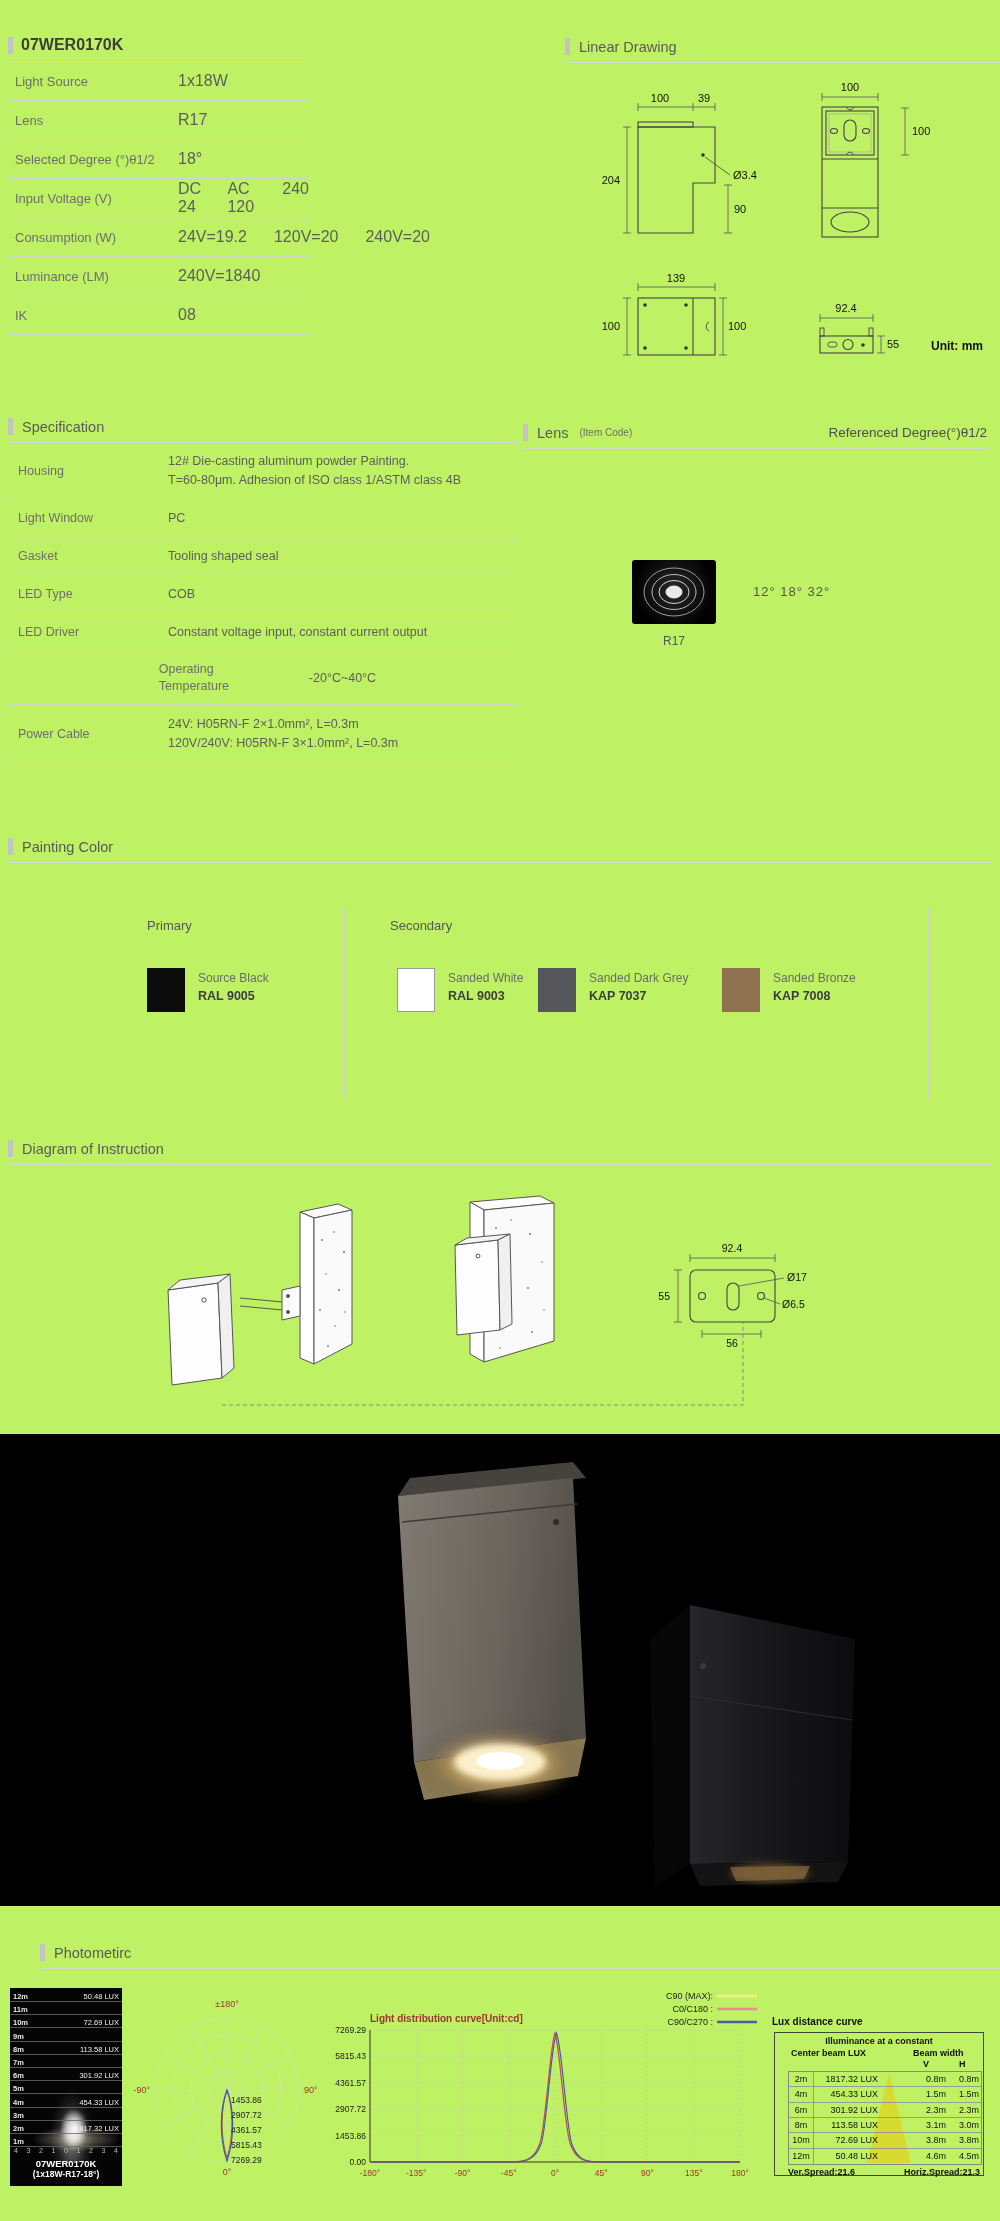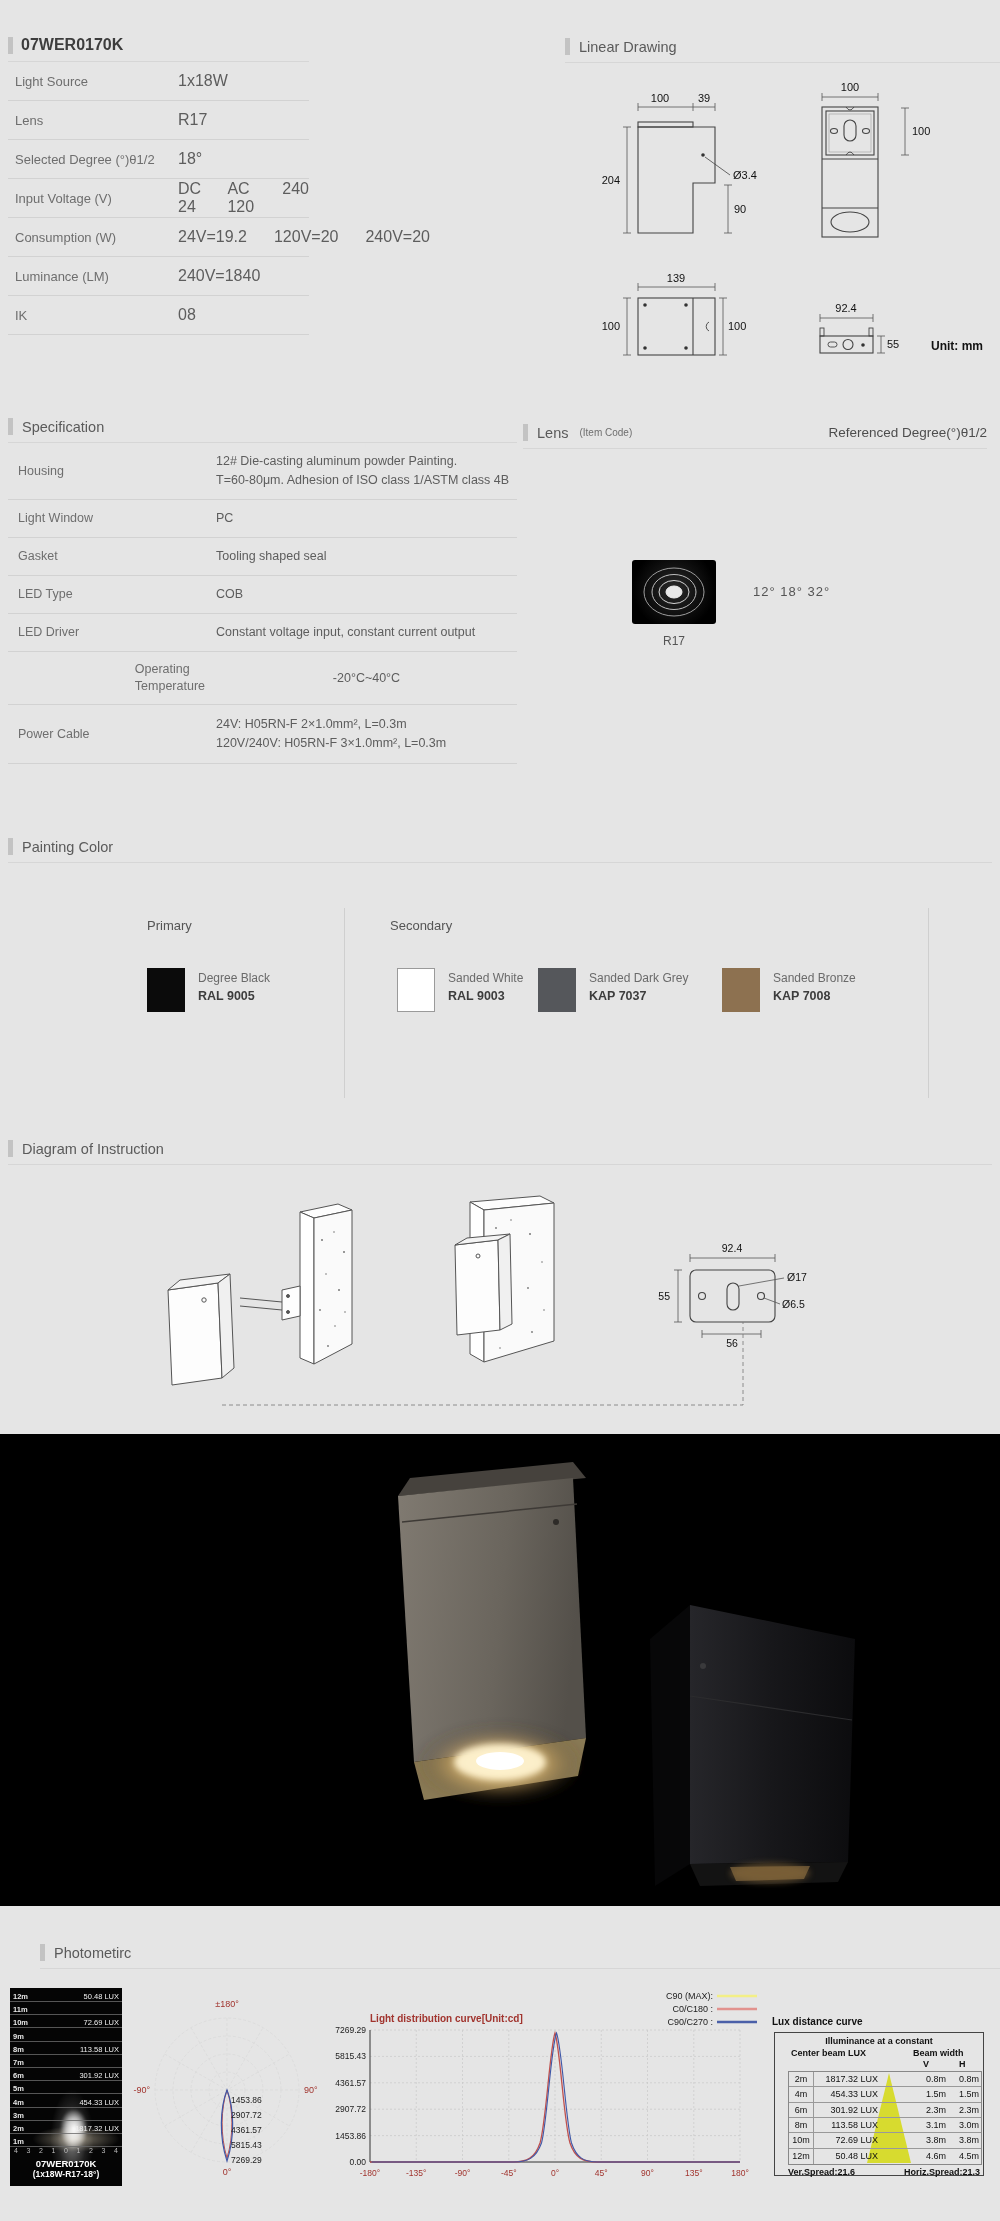--- a/index.html
+++ b/index.html
@@ -1,31 +1,31 @@
 <!DOCTYPE html>
 <html><head>
 <meta charset="utf-8">
 <style>
   html,body{margin:0;padding:0;background:#fff;}
-  .page{position:relative;width:1000px;height:2221px;background:#e5e5e5;overflow:hidden;
+  .page{position:relative;width:1000px;height:2221px;background:#bef264;overflow:hidden;
         font-family:"Liberation Sans",sans-serif;color:#5f5f5f;}
   .abs{position:absolute;}
   
   .sec-head{display:flex;align-items:center;gap:9px;border-bottom:1px solid #d6d6d6;padding-bottom:7px;}
   .sec-bar{width:5px;height:17px;background:#c3c3c3;flex:0 0 auto;}
   .sec-title{font-size:14.5px;color:#5a5a5a;white-space:nowrap;}
   .sec-title.bold{font-weight:bold;color:#3d3d3d;font-size:16px;}
   .sec-sub{font-size:10px;color:#6e6e6e;margin-left:2px;}
   .sec-right{margin-left:auto;font-size:13.5px;color:#4d4d4d;}
   
   .prow{display:flex;align-items:center;height:38px;border-bottom:1px solid #d2d2d2;}
   .plabel{width:163px;padding-left:7px;font-size:13px;color:#6e6e6e;flex:0 0 auto;}
   .pvals{display:flex;gap:18px;font-size:16px;color:#5d5d5d;}
   
-  .srow{display:flex;align-items:center;border-bottom:1px solid #d2d2d2;padding:6px 0;gap:48px;}
+  .srow{display:flex;align-items:center;border-bottom:1px solid #d2d2d2;padding:6px 0;}
   .slabel{width:150px;padding-left:10px;font-size:12.5px;color:#6e6e6e;flex:0 0 auto;line-height:1.35;}
   .svals{font-size:12.5px;color:#5d5d5d;line-height:1.5;}
   
   .grp-label{font-size:13px;color:#555;}
   .swatch-grp{display:flex;gap:13px;}
   .swatch{width:38px;height:44px;flex:0 0 auto;}
   .swatch.bordered{border:1px solid #9a9a9a;box-sizing:border-box;}
   .sw-name{font-size:12px;color:#6a6a6a;padding-top:3px;}
   .sw-code{font-size:12.5px;font-weight:bold;color:#3d3d3d;padding-top:4px;}
   .vdiv{width:1px;background:#cfcfcf;}
@@ -296,21 +296,21 @@
     <div class="sec-title">Painting Color</div>
   </div>
   <div class="abs grp-label" style="left:147px;top:918px;">Primary</div>
   <div class="abs grp-label" style="left:390px;top:918px;">Secondary</div>
   <div class="abs vdiv" style="left:344px;top:908px;height:190px;"></div>
   <div class="abs vdiv" style="left:928px;top:908px;height:190px;"></div>
 
   <div class="abs swatch-grp" style="left:147px;top:968px;">
     <div class="swatch" style="background: rgb(11, 11, 11);"></div>
     <div>
-      <div class="sw-name">Degree Black</div>
+      <div class="sw-name">Source Black</div>
       <div class="sw-code">RAL 9005</div>
     </div>
   </div>
   <div class="abs swatch-grp" style="left:382px;top:968px;margin-left:15px;">
     <div class="swatch bordered" style="background: rgb(255, 255, 255);"></div>
     <div>
       <div class="sw-name">Sanded White</div>
       <div class="sw-code">RAL 9003</div>
     </div>
   </div>

